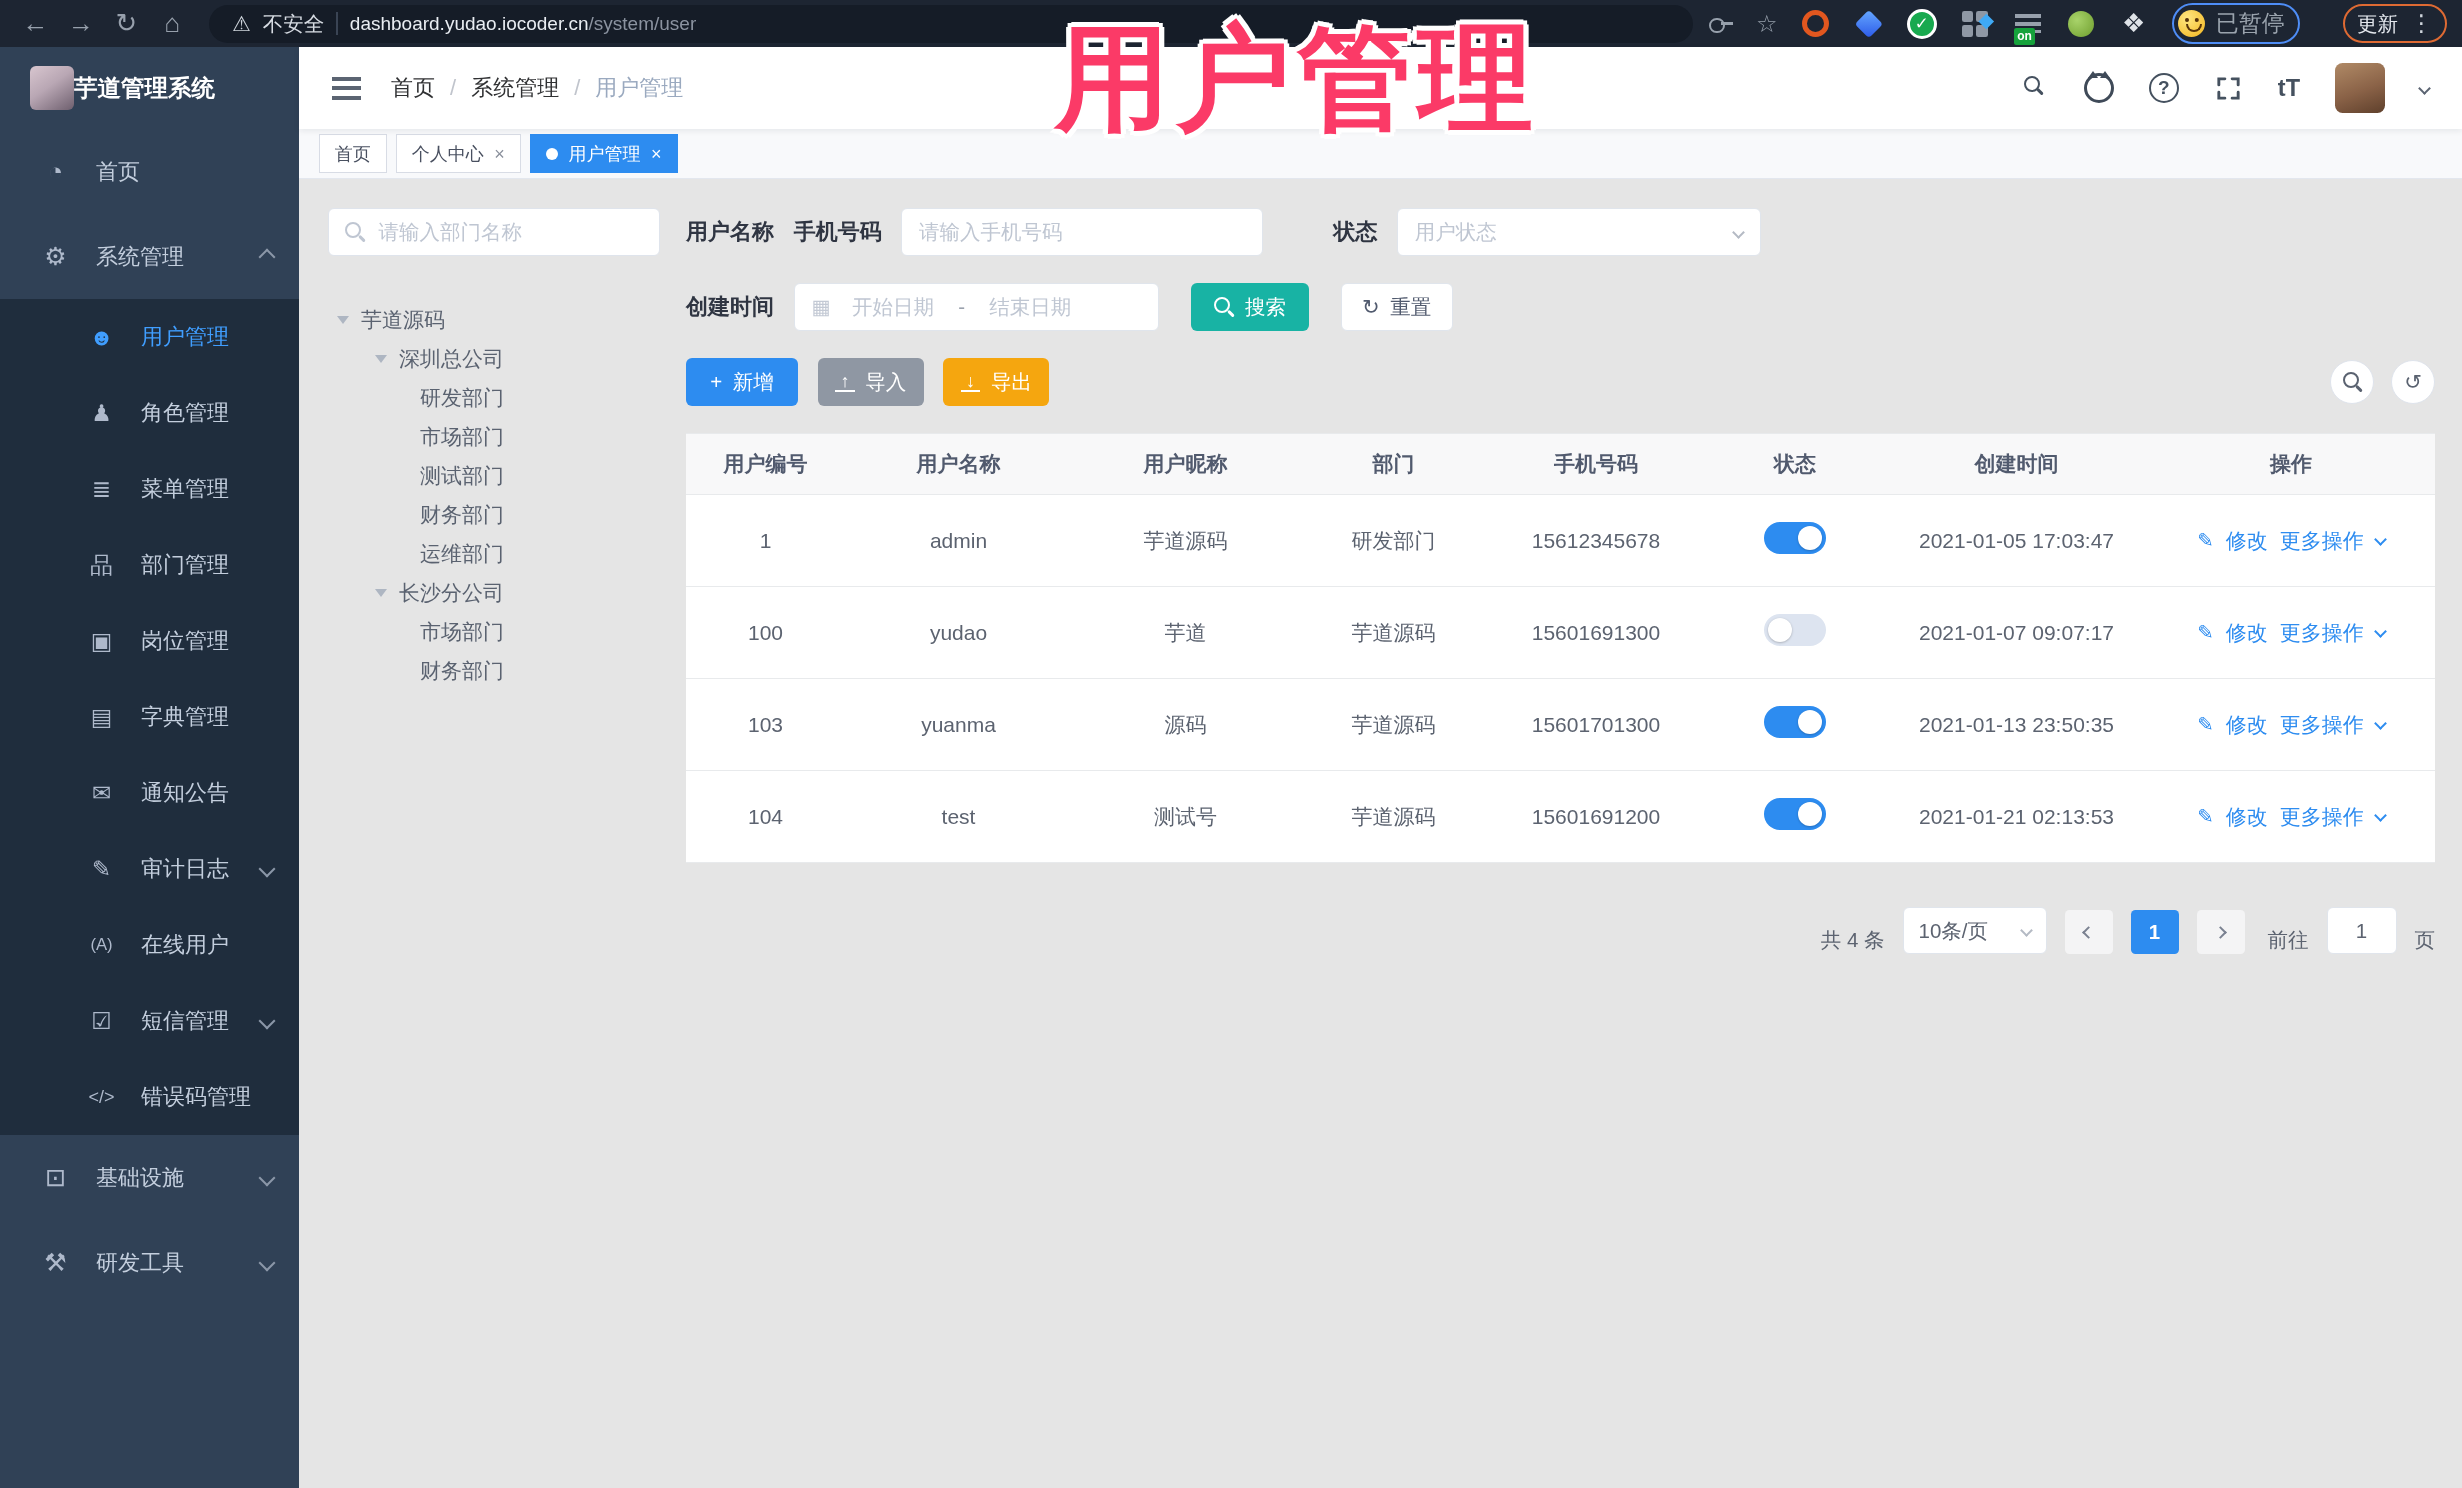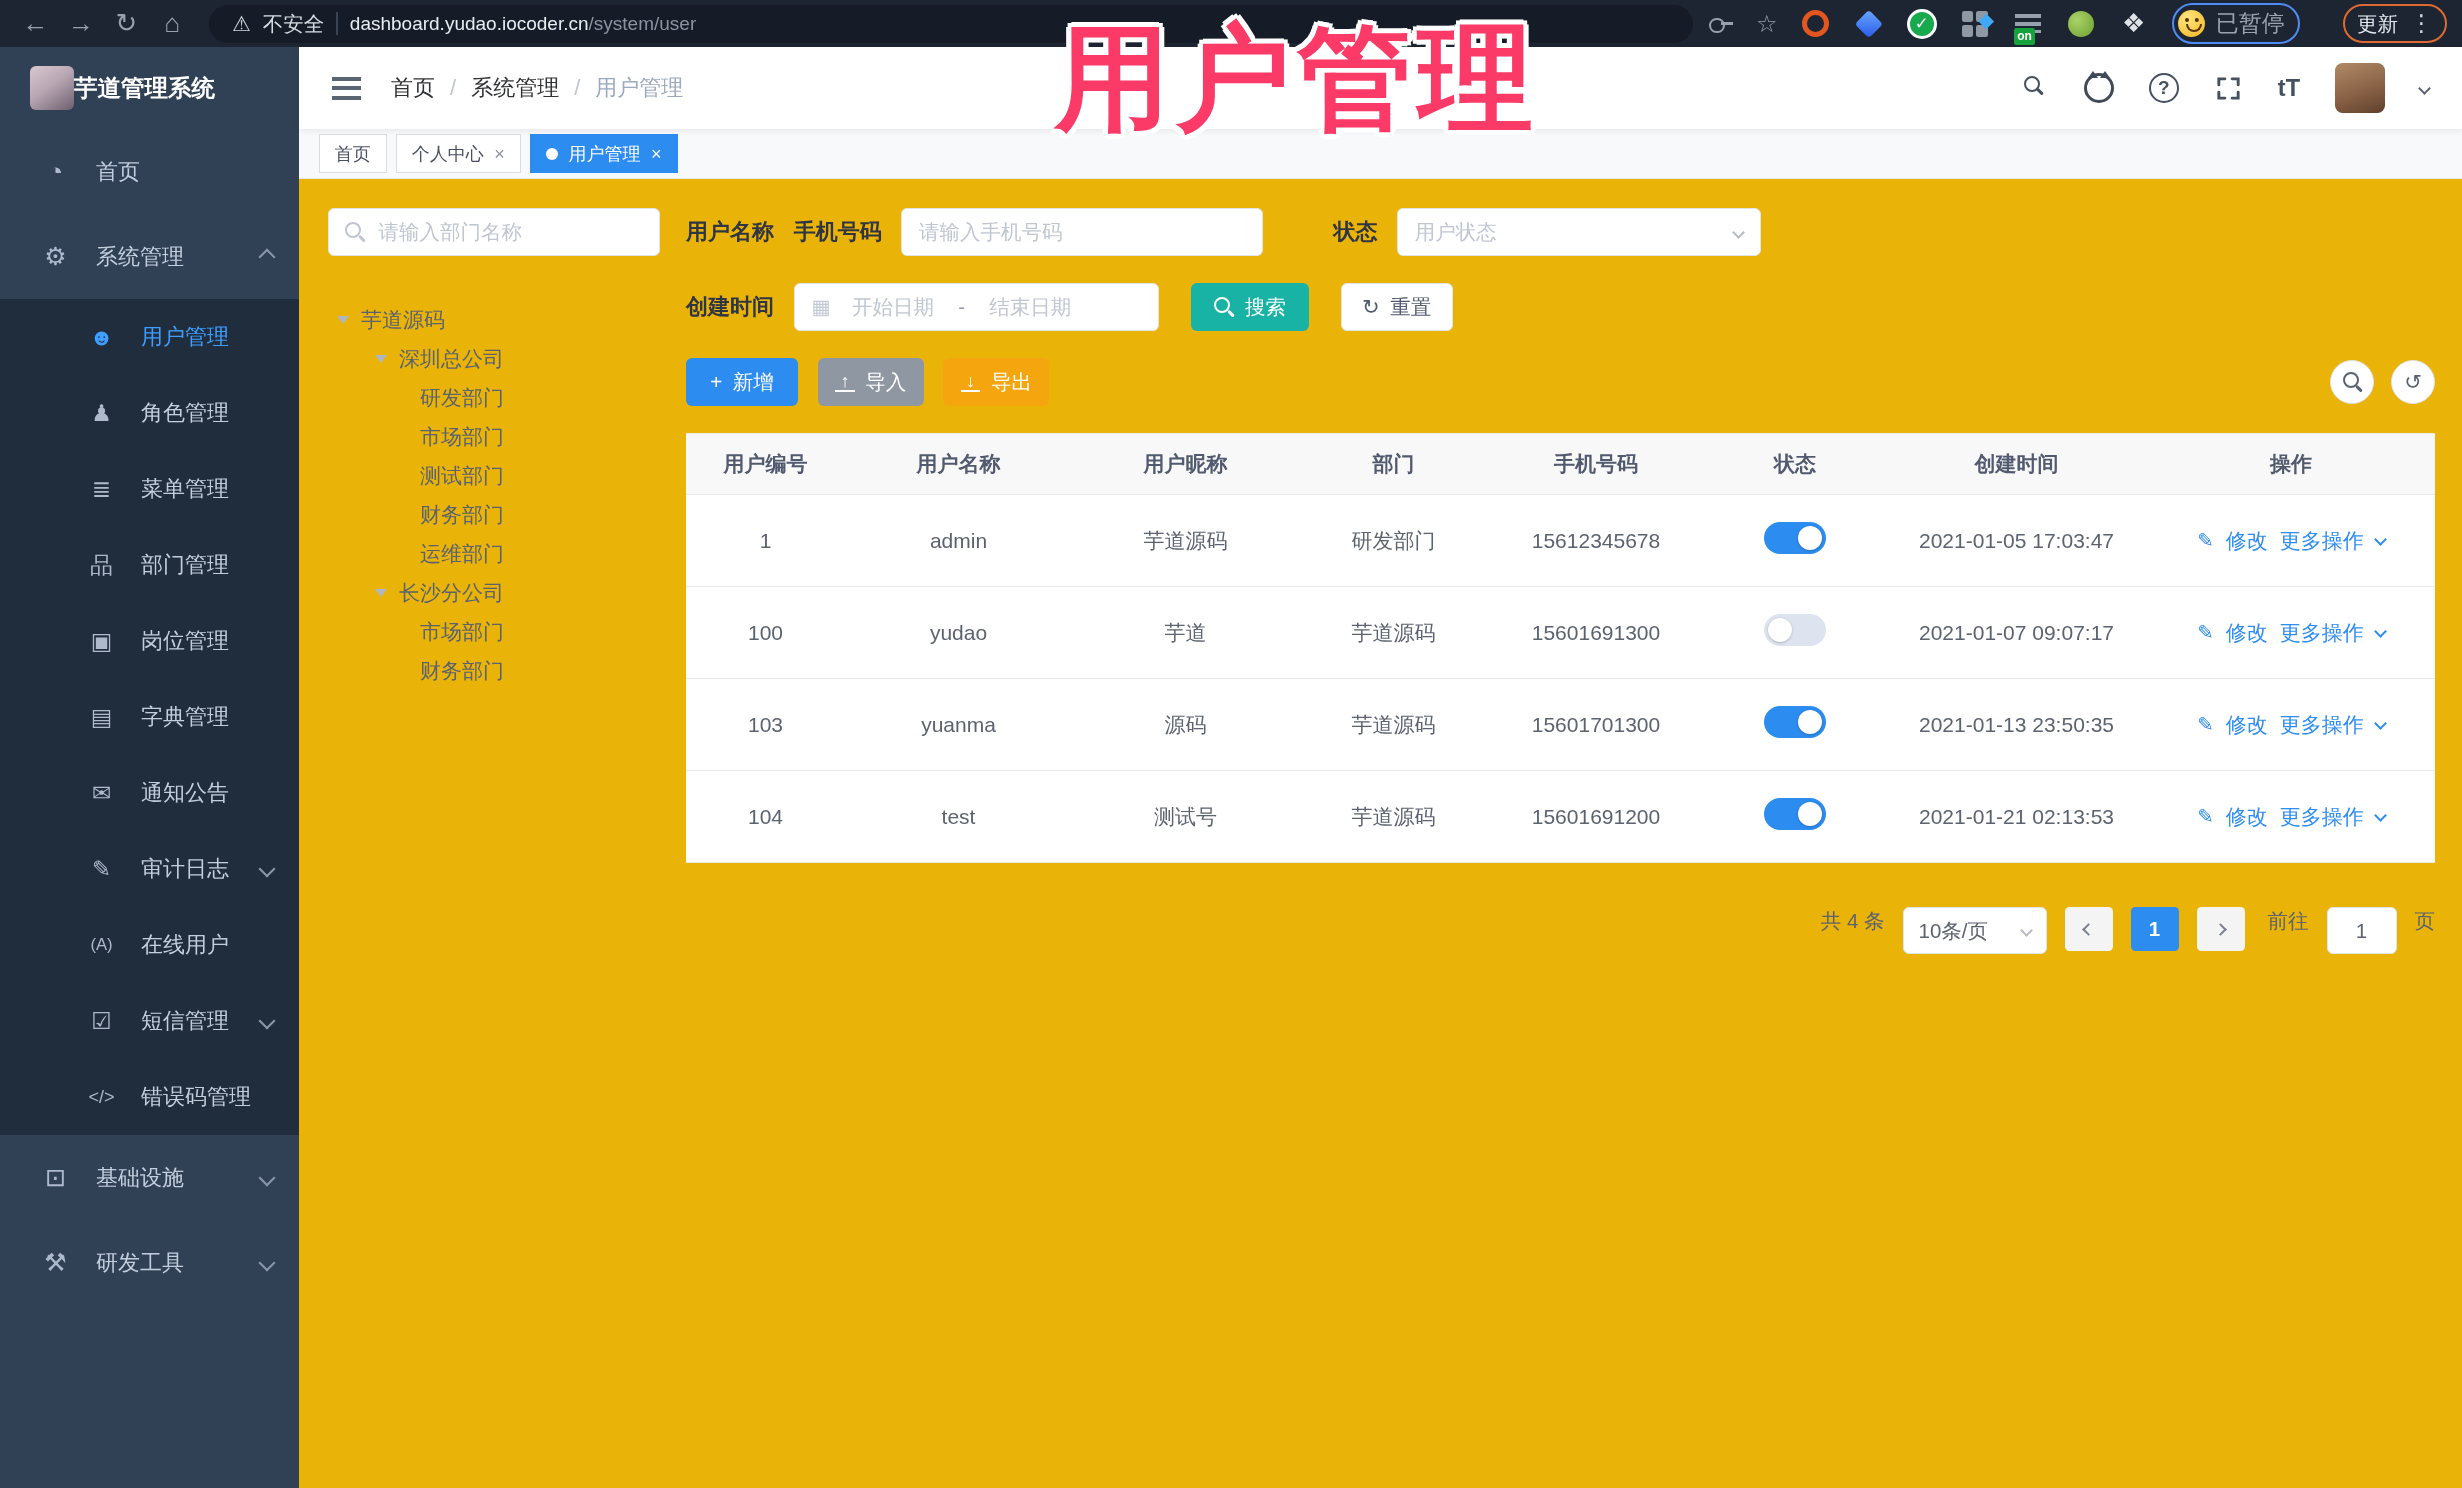--- a/index.html
+++ b/index.html
@@ -96,21 +96,21 @@
 
   
   .tabbar{height:50px;background:#f8f9fb;border-bottom:1.5px solid #e3e7ee;display:flex;align-items:center;gap:9px;padding:0 19.7px}
   .tab{height:39px;border:1.5px solid #d8dce5;background:#fff;color:#495060;font-size:18px;display:inline-flex;align-items:center;gap:10.6px;padding:0 15px;cursor:pointer}
   .tab .x{font-size:18px;color:#8a909c;line-height:1}
   .tab.active{background:#2d8cf0;border-color:#2d8cf0;color:#fff}
   .tab.active .x{color:#fff}
   .dot{width:12px;height:12px;border-radius:50%;background:#fff}
 
   
-  .workspace{flex:1;display:flex;gap:26px;padding:29px 27px 0 29px;background:#eab308;min-height:0}
+  .workspace{flex:1;display:flex;gap:26px;padding:29px 27px 0 29px;background:#e5e5e5;min-height:0}
   .dept{width:332px;flex-shrink:0}
   .dept-search{height:48px;border:1.5px solid #dfe4ec;border-radius:6px;display:flex;align-items:center;gap:13.6px;padding:0 15px;color:#bfc6d2;font-size:20.5px;background:#fff}
   .tree{margin-top:44px;font-size:21px;color:#5a6270}
   .tnode{height:39px;display:flex;align-items:center;gap:12px;cursor:pointer}
   .d0{padding-left:9px}
   .d1{padding-left:47px}
   .d2{padding-left:92px}
 
   .content{flex:1;min-width:0}
   .frow{display:flex;align-items:center;margin-bottom:27px}
@@ -134,21 +134,21 @@
   .circle-btn + .circle-btn{margin-left:16.7px}
   .tool-right{margin-left:auto;display:flex}
 
   table.grid{width:100%;border-collapse:collapse;margin-top:27px}
   .grid th{height:61px;background:#f8f8f9;font-size:21px;color:#515a6e;font-weight:bold;border-top:1.5px solid #e8eaec;border-bottom:1.5px solid #e8eaec;text-align:center}
   .grid td{height:92px;font-size:21px;color:#5c6370;text-align:center;border-bottom:1.5px solid #e8eaec;background:#fff}
   .op{display:inline-flex;align-items:center;gap:12px;color:#2d8cf0;white-space:nowrap}
   .op .pencil{font-size:19.7px}
   .op .chev{width:9px;height:9px;border-width:0 2.3px 2.3px 0;margin-top:-3px}
 
-  .pager{display:flex;align-items:flex-start;justify-content:flex-end;gap:18px;margin-top:44px;font-size:20.5px;color:#5c6370}
+  .pager{display:flex;align-items:flex-end;justify-content:flex-end;gap:18px;margin-top:44px;font-size:20.5px;color:#5c6370}
   .psize{width:144px;height:47px;border:1.5px solid #e0e5ec;border-radius:6px;display:flex;align-items:center;justify-content:space-between;padding:0 15px;background:#fff;color:#5c6370}
   .psize .chev{color:#b4bac4}
   .pbtn{width:48px;height:44px;background:#f4f4f5;border-radius:4.5px;display:flex;align-items:center;justify-content:center;color:#7a8190;cursor:pointer}
   .pcur{width:48px;height:44px;background:#2d8cf0;border-radius:4.5px;color:#fff;display:flex;align-items:center;justify-content:center;font-weight:bold;cursor:pointer}
   .goto-input{width:70px;height:47px;border:1.5px solid #e0e5ec;border-radius:6px;text-align:center;font-size:20.5px;color:#5c6370;font-family:inherit}
 
   
   .overlay-title{position:absolute;left:1055px;top:1.5px;z-index:60;font-size:115px;font-weight:900;letter-spacing:6px;color:#fb3a67;white-space:nowrap;
     text-shadow:-5.3px 0 0 #fff,5.3px 0 0 #fff,0 -5.3px 0 #fff,0 5.3px 0 #fff,-3.8px -3.8px 0 #fff,3.8px 3.8px 0 #fff,-3.8px 3.8px 0 #fff,3.8px -3.8px 0 #fff}
 </style>

